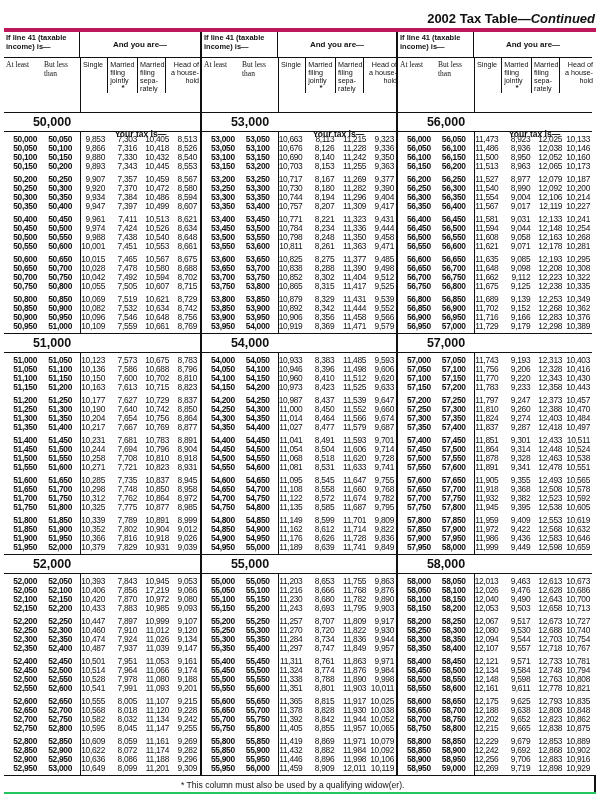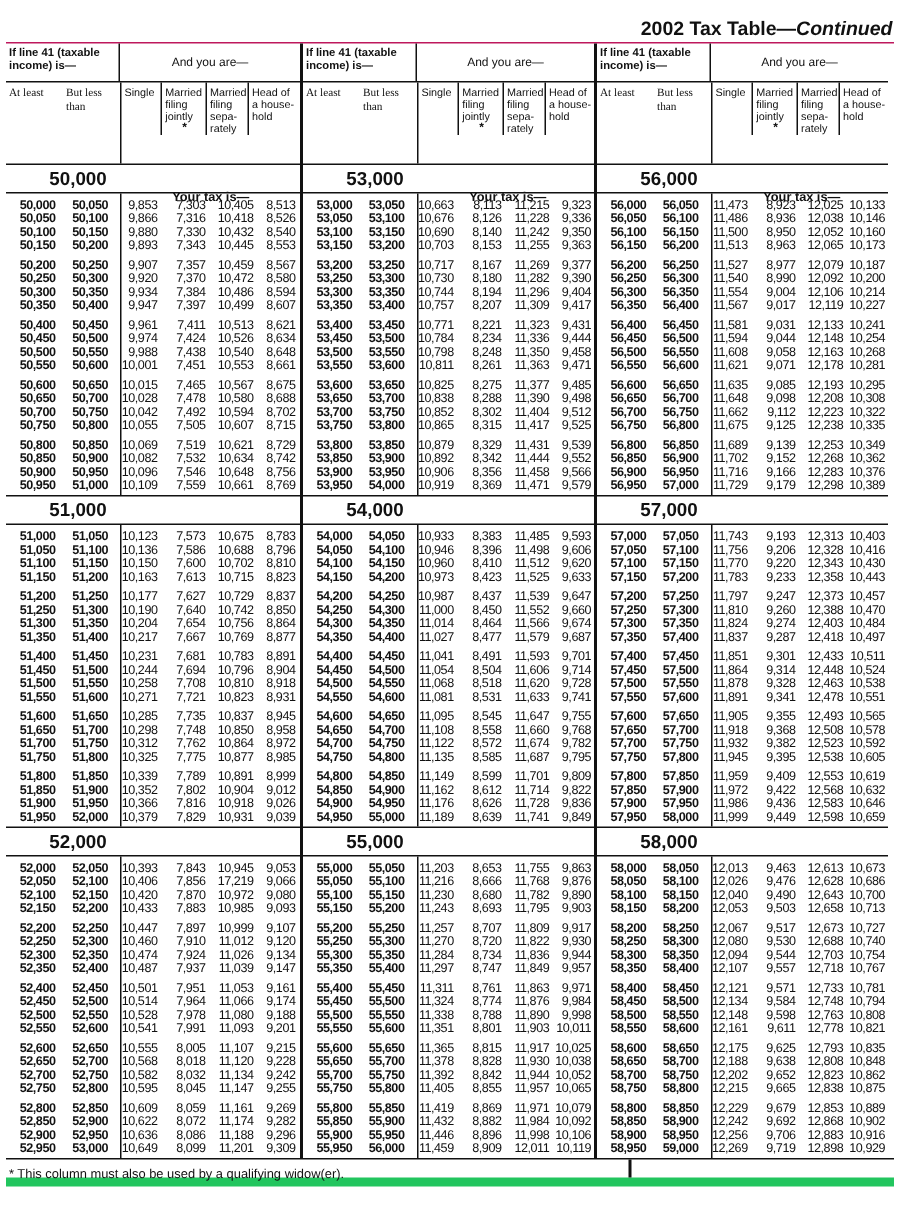--- a/index.html
+++ b/index.html
@@ -3,61 +3,61 @@
 <meta charset="utf-8">
 <style>
   * { box-sizing: border-box; margin: 0; padding: 0; }
   html,body { width: 600px; background: #fff; }
   body { height: 805px; font-family: "Liberation Sans", sans-serif; color: #111; overflow: hidden; }
   .page { margin: 0 4px; width: 592px; }
   .title-row { height: 28px; display: flex; align-items: flex-end; justify-content: flex-end;
                padding: 0 1px 2px 0; font-size: 13px; }
   .title-bold { font-weight: bold; }
   .title-italic { font-style: italic; font-weight: bold; text-align: right; }
-  .table { display: flex; border-top: 1px solid #be185d; }
+  .table { display: flex; border-top: 4px solid #be185d; }
   .panel { width: 196px; }
   .panel + .panel { border-left: 2px solid #111; }
 
   .hdr-a { display: flex; height: 26px; border-bottom: 1px solid #111; }
   .hdr-a-left { width: 76px; border-right: 1px solid #111; font-size: 7.5px; font-weight: bold;
                 line-height: 1.18; padding: 2px 2px 0 2px; }
   .hdr-a-right { flex: 1; display: flex; align-items: center; justify-content: center;
-                 font-size: 8px; font-weight: normal; }
+                 font-size: 8px; font-weight: bold; }
 
   .hdr-b { display: flex; height: 54px; }
   .hdr-b-left { width: 76px; display: flex; font-family: Liberation Serif, serif; }
   .cell-at-least { width: 36px; font-size: 7.5px; padding: 3px 0 0 2px; line-height: 1.15; }
   .cell-but-less { width: 40px; font-size: 7.5px; padding: 3px 0 0 4px; line-height: 1.15; }
   .hdr-b-right { width: 120px; border-left: 1px solid #111; display: flex; flex-direction: column; gap: 35px; }
   .tax-cols { flex: 1; display: flex; }
   .tax-col { font-size: 7.2px; line-height: 1.12; padding: 3px 1px 0 2px; position: relative; }
   .tax-col + .tax-col { border-left: 1px solid #111; }
   .col-single { width: 30px; }
   .col-mfj { width: 34px; }
   .col-mfs { width: 28px; }
-  .col-hoh { width: 40px; }
+  .col-hoh { width: 40px; text-align: right; }
   .ast { text-align: center; font-weight: bold; font-size: 8px; line-height: 5px; }
   .your-tax { height: 13px; text-align: center; font-weight: bold; font-size: 8.5px; line-height: 12px; }
 
   .section { border-top: 1.5px solid #111; }
   .section-header { height: 19px; border-bottom: 1.5px solid #111; display: flex; align-items: center; }
   .section-label { width: 96px; text-align: center; font-weight: bold; font-size: 12.5px; }
   .section-body { position: relative; padding: 3px 0 2px 0; }
   .vline { position: absolute; left: 76px; top: 0; bottom: 0; width: 1px; background: #111; }
   .row { display: flex; height: 9px; line-height: 9px; font-size: 8.4px; }
   .row.g { margin-top: 4px; }
   .cell { text-align: right; letter-spacing: -0.3px; }
   .c0 { width: 33px; font-weight: bold; }
   .c1 { width: 39px; font-weight: bold; padding-right: 4px; }
   .c2 { width: 32px; padding-right: 3px; }
   .c3 { width: 33px; padding-right: 4px; }
   .c4 { width: 30px; padding-right: 2px; }
   .c5 { width: 28px; padding-right: 2px; }
 
-  .footer { display: flex; border-top: 1.5px solid #111; border-bottom: 6px solid #22c55e; height: 19px; }
+  .footer { display: flex; border-top: 1.5px solid #111; border-bottom: 2px solid #22c55e; height: 19px; justify-content: flex-end; }
   .foot-left { width: 417px; border-right: 2px solid #111; font-size: 8.6px; padding: 4px 0 0 2px; }
   .foot-right { flex: 1; font-style: italic; font-size: 8px; text-align: right; padding: 5px 2px 0 0; }
 </style>
 </head>
 <body>
 
 <div class="page">
 
   <div class="title-row">
     <span class="title-bold">2002 Tax Table</span>

